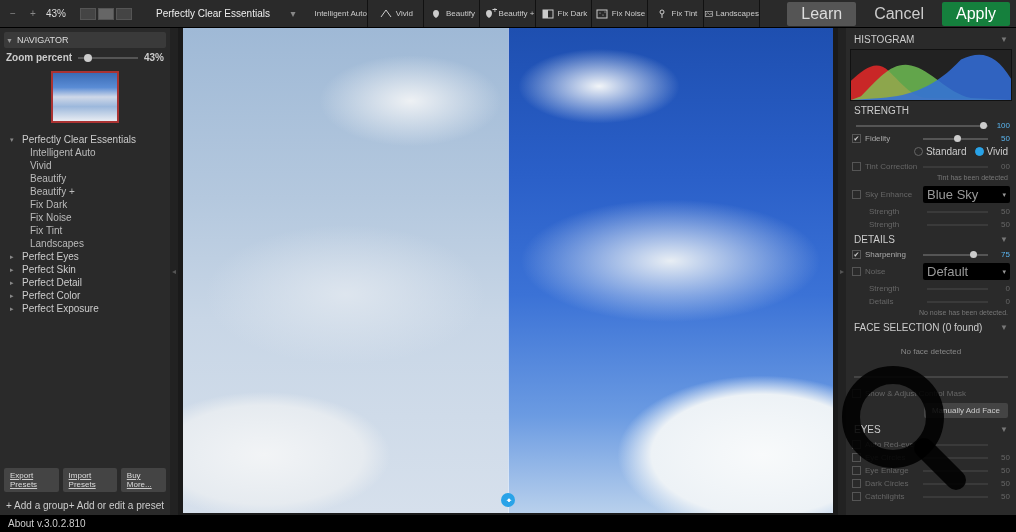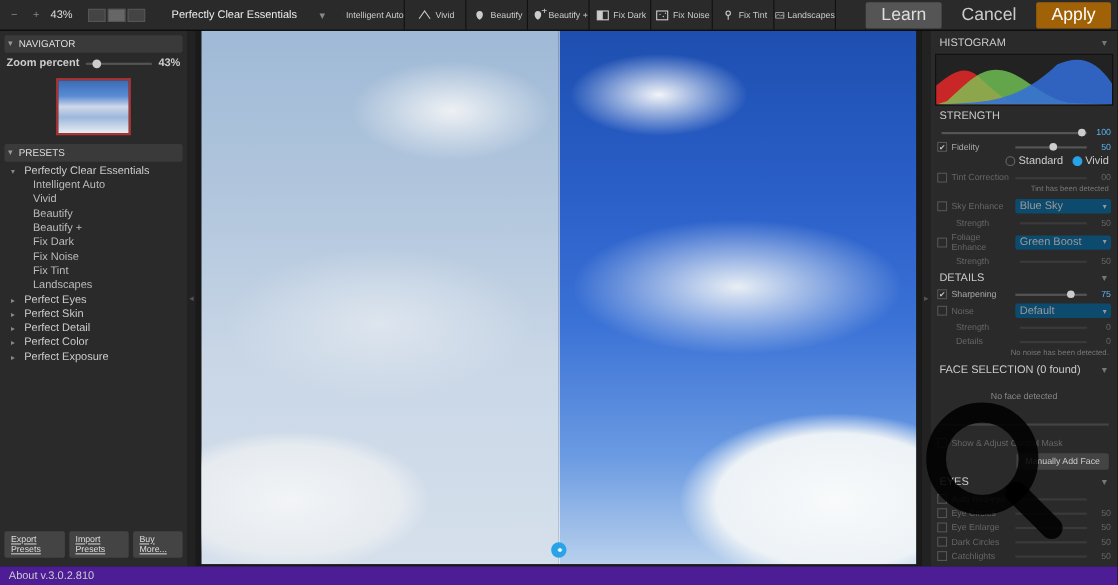--- a/index.html
+++ b/index.html
@@ -13,21 +13,21 @@
 .view-toggles div.active{background:#666;}
 .preset-name{margin:0 10px;color:#eee;}
 .toolbar-presets{display:flex;height:100%;margin-left:6px;}
 .tp{width:56px;display:flex;flex-direction:row;align-items:center;justify-content:center;border-right:1px solid #111;cursor:pointer;gap:2px;}
 .tp svg{width:16px;height:12px;}
 .tp span{font-size:8px;color:#ccc;white-space:nowrap;}
 .tb-right{margin-left:auto;display:flex;gap:4px;padding-right:6px;}
 .btn{padding:3px 14px;border-radius:2px;font-size:16px;cursor:pointer;}
 .btn-learn{background:#555;color:#ddd;}
 .btn-cancel{background:transparent;color:#ccc;}
-.btn-apply{background:#a16207;color:#fff;}
+.btn-apply{background:#15803d;color:#fff;}
 .main{display:flex;height:487px;}
 .left-panel{width:170px;background:#2a2a2a;padding:4px;display:flex;flex-direction:column;overflow:hidden;}
 .section-hdr{background:#3a3a3a;padding:3px 2px;font-size:9px;color:#ddd;display:flex;align-items:center;gap:4px;border-radius:2px;}
 .section-hdr::before{content:"▼";font-size:7px;color:#999;}
 .zoom-row{display:flex;align-items:center;gap:6px;padding:4px 2px;font-size:8px;color:#999;font-weight:bold;}
 .zoom-row .slider{flex:1;height:2px;background:#555;position:relative;}
 .zoom-row .slider .thumb{position:absolute;width:8px;height:8px;background:#ccc;border-radius:50%;top:-3px;left:10%;}
 .thumb-preview{width:68px;height:52px;margin:4px auto 8px;border:2px solid #a33;background:linear-gradient(180deg,#3a6bb5 0%,#5a8cd5 30%,#cfd8e8 50%,#9cb8dc 70%,#e8ecf2 100%);}
 .tree{flex:1;overflow:auto;font-size:9px;padding:2px 2px 2px 6px;}
 .tree .group{color:#ccc;padding:1px 0;display:flex;align-items:center;gap:4px;}
@@ -68,26 +68,26 @@
 .ctrl-row .slider.dim{background:#3a3a3a;}
 .ctrl-row .slider .th{position:absolute;width:7px;height:7px;background:#ccc;border-radius:50%;top:-2.5px;}
 .ctrl-row .val{font-size:8px;color:#5ab5f0;width:18px;text-align:right;flex-shrink:0;}
 .ctrl-row .val.dim{color:#666;}
 .sub-row{display:flex;justify-content:flex-end;gap:8px;font-size:8px;color:#888;padding:0 4px 2px;}
 .sub-row .radio{display:flex;align-items:center;gap:3px;}
 .sub-row .radio::before{content:"";width:7px;height:7px;border:1px solid #666;border-radius:50%;}
 .sub-row .radio.on::before{background:#29a3e8;border-color:#29a3e8;}
 .sub-row .radio.on{color:#5ab5f0;}
 .note{font-size:7px;color:#777;text-align:right;padding:0 4px 2px;}
-.dd{flex:1;background:#0c4a6e;font-size:10px;color:#999;padding:1px 4px;border-radius:2px;display:flex;align-items:center;}
+.dd{flex:1;background:#000000;font-size:13px;color:#999;padding:1px 4px;border-radius:2px;display:flex;align-items:center;}
 .dd::after{content:"▾";margin-left:auto;font-size:7px;}
 .face-box{padding:10px 4px;text-align:center;font-size:8px;color:#888;}
 .face-slider{height:2px;background:#444;margin:8px 4px;}
 .face-btn{background:#444;padding:3px 8px;font-size:8px;border-radius:2px;margin:2px 4px 2px auto;color:#ccc;width:fit-content;}
-.footer{position:absolute;bottom:0;width:100%;height:17px;background:#4c1d95;display:flex;align-items:center;padding:0 8px;font-size:8px;color:#777;}
+.footer{position:absolute;bottom:0;width:100%;height:17px;background:#000000;display:flex;align-items:center;padding:0 8px;font-size:8px;color:#777;}
 .footer .right{margin-left:auto;display:flex;gap:6px;align-items:center;margin-top:28px;}
 .footer .preset-lbl{color:#888;}
 .footer .preset-val{color:#5ab5f0;}
 .magnifier{position:absolute;right:48px;bottom:40px;width:130px;height:130px;pointer-events:none;}
 .magnifier svg{width:100%;height:100%;}
 .collapse-grip{width:8px;background:#222;display:flex;align-items:center;justify-content:center;color:#555;font-size:8px;}
 </style>
 </head>
 <body>
 
@@ -173,21 +173,20 @@
  <div class="left-panel">
   <div class="section-hdr">NAVIGATOR</div>
   <div class="zoom-row">
    <span>Zoom percent</span>
    <div class="slider">
           <div class="thumb"></div>
         </div>
    <span>43%</span>
   </div>
   <div class="thumb-preview"></div>
-  <div class="section-hdr">PRESETS</div>
   <div class="tree">
    <div class="group open">
           <span>Perfectly Clear Essentials</span>
         </div>
    <div class="item">Intelligent Auto</div>
    <div class="item">Vivid</div>
    <div class="item">Beautify</div>
    <div class="item">Beautify +</div>
    <div class="item">Fix Dark</div>
    <div class="item">Fix Noise</div>
@@ -207,20 +206,24 @@
         </div>
    <div class="group">
           <span>Perfect Exposure</span>
         </div>
   </div>
   <div class="left-bottom">
    <div class="mini-btn">Export Presets</div>
    <div class="mini-btn">Import Presets</div>
    <div class="mini-btn">Buy More...</div>
   </div>
+  <div class="left-footer">
+   <span>+ Add a group</span>
+   <span>+ Add or edit a preset</span>
+  </div>
  </div>
 
  <div class="collapse-grip">◂</div>
 
  <div class="canvas">
   <div class="img-wrap">
    <div class="left-img"></div>
    <div class="right-img"></div>
    <div class="divider"></div>
    <div class="handle"></div>
@@ -279,25 +282,20 @@
    <span class="lbl dim">Sky Enhance</span>
    <div class="dd">Blue Sky</div>
   </div>
   <div class="ctrl-row">
    <span style="width:13px"></span>
    <span class="lbl dim">Strength</span>
    <div class="slider dim"></div>
    <span class="val dim">50</span>
   </div>
   <div class="ctrl-row">
-   <div class="chk"></div>
-   <span class="lbl dim">Foliage Enhance</span>
-   <div class="dd">Green Boost</div>
-  </div>
-  <div class="ctrl-row">
    <span style="width:13px"></span>
    <span class="lbl dim">Strength</span>
    <div class="slider dim"></div>
    <span class="val dim">50</span>
   </div>
   <div class="rp-hdr blue">
         <span>DETAILS</span>
         <span class="exp">▼</span>
       </div>
   <div class="ctrl-row">

